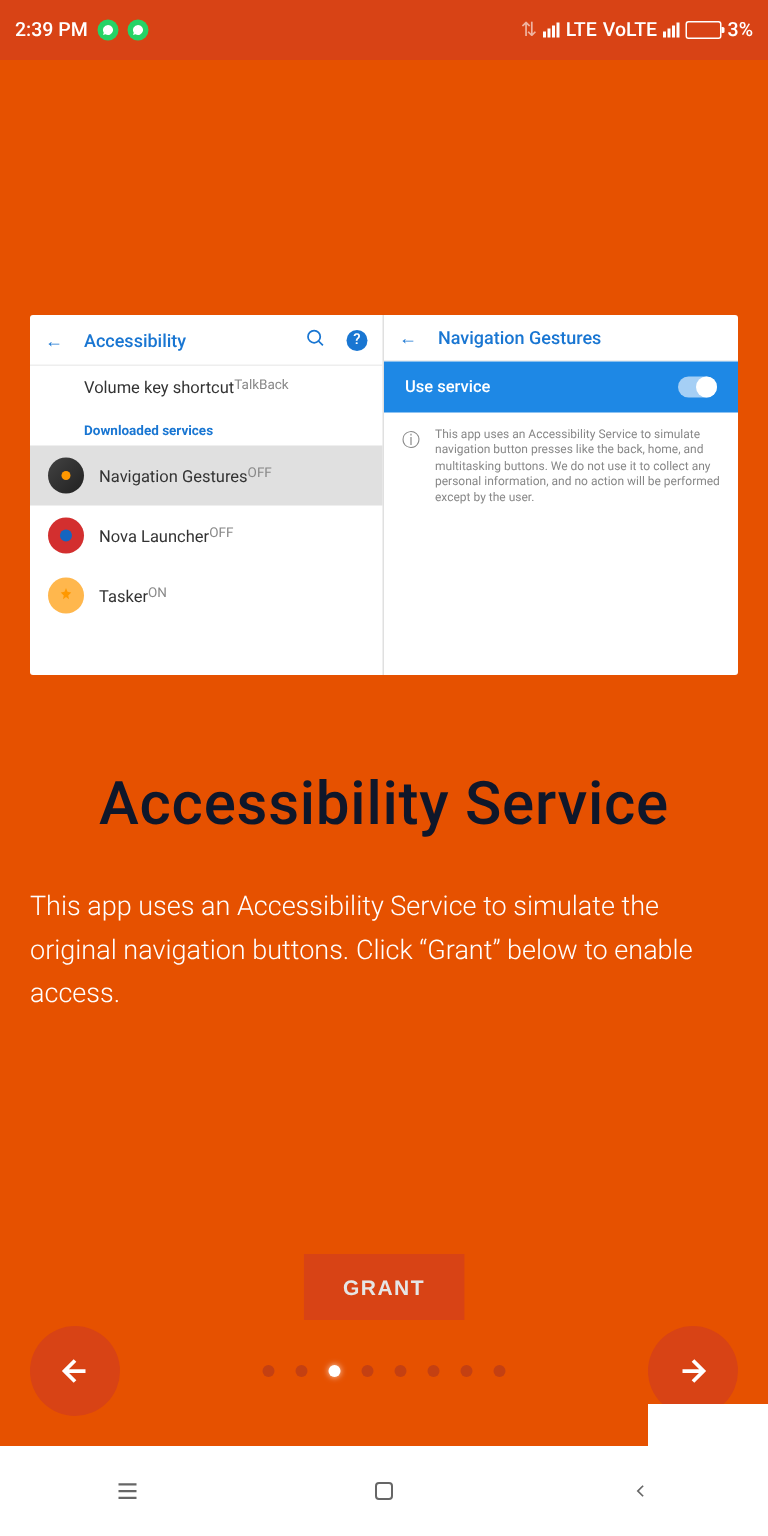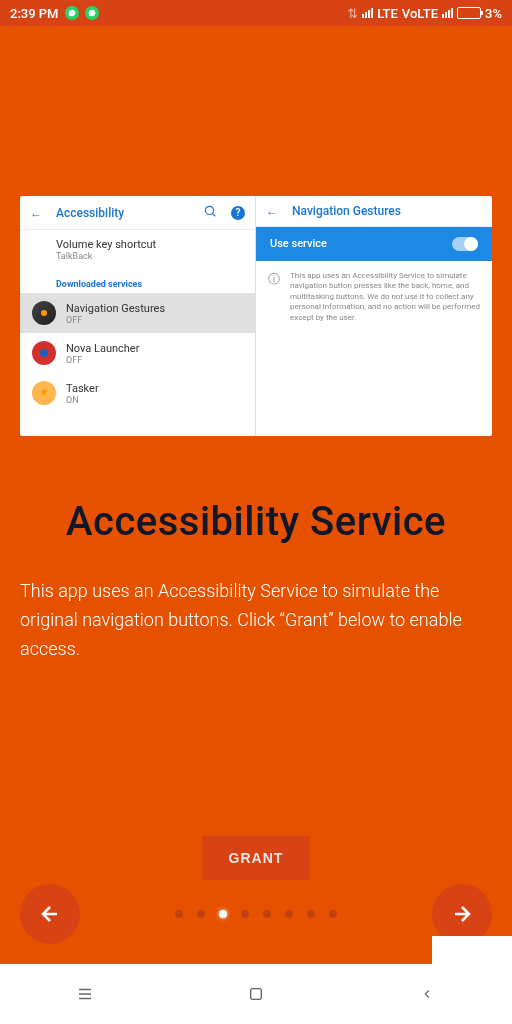--- a/index.html
+++ b/index.html
@@ -5,21 +5,21 @@
     * { margin: 0; padding: 0; box-sizing: border-box; }
     body {
       width: 512px;
       height: 1024px;
       background: #e65100;
       font-family: -apple-system, BlinkMacSystemFont, 'Segoe UI', Roboto, sans-serif;
       overflow: hidden;
       position: relative;
     }
     .status-bar {
-      height: 26px;
+      height: 40px;
       background: #d84315;
       display: flex;
       align-items: center;
       justify-content: space-between;
       padding: 0 10px;
       color: white;
       font-size: 13px;
       font-weight: 500;
     }
     .status-left { display: flex; align-items: center; gap: 6px; }
@@ -63,21 +63,21 @@
     .svc-item.highlighted { background: #e0e0e0; }
     .svc-icon {
       width: 24px;
       height: 24px;
       border-radius: 50%;
       display: flex;
       align-items: center;
       justify-content: center;
       flex-shrink: 0;
     }
-    .svc-text { display: flex; flex-direction: column; }
+    .svc-text { display: flex; }
     .svc-title { font-size: 11px; color: #333; }
     .svc-sub { font-size: 9px; color: #888; }
     .downloaded-hdr {
       font-size: 9px;
       color: #1976d2;
       font-weight: 700;
       padding: 10px 12px 4px;
     }
     .use-service-bar {
       background: #1e88e5;

